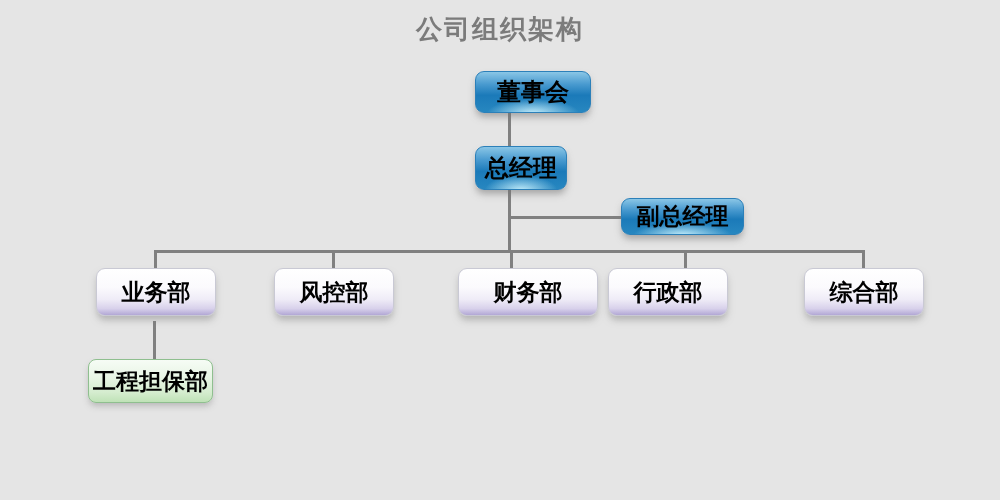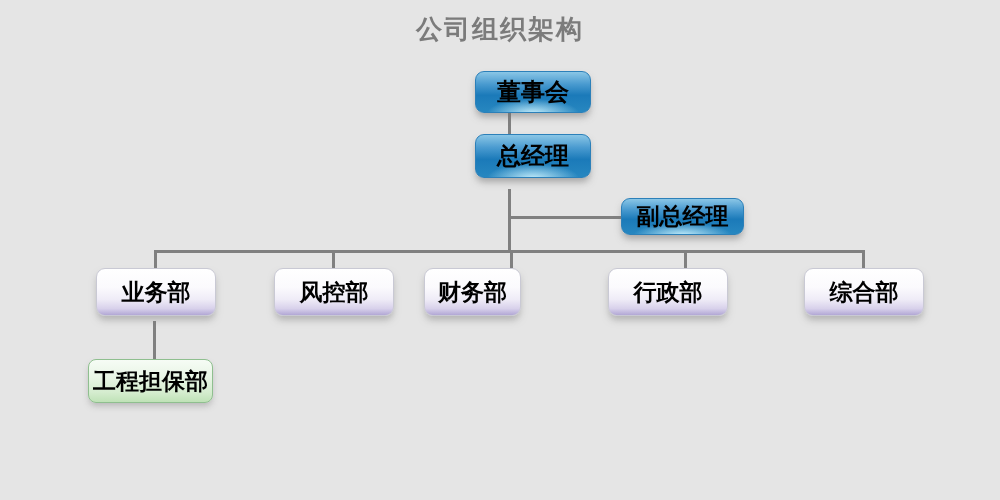--- a/index.html
+++ b/index.html
@@ -48,25 +48,25 @@
   <div class="line" style="left:154px;top:250px;width:711px;height:3px"></div>
   <div class="line" style="left:154px;top:250px;width:3px;height:18px"></div>
   <div class="line" style="left:332px;top:250px;width:3px;height:18px"></div>
   <div class="line" style="left:510px;top:250px;width:3px;height:18px"></div>
   <div class="line" style="left:684px;top:250px;width:3px;height:18px"></div>
   <div class="line" style="left:862px;top:250px;width:3px;height:18px"></div>
   <div class="line" style="left:153px;top:321px;width:3px;height:38px"></div>
 
   <div class="node box-blue" style="left:451px;top:71px;width:116px;height:42px">董事会</div>
 
-  <div class="node box-blue" style="left:451px;top:134px;width:116px;height:44px">总经理</div>
+  <div class="node box-blue" style="left:451px;top:146px;width:92px;height:44px">总经理</div>
 
   <div class="node box-blue" style="left:597px;top:198px;width:123px;height:37px;font-size:23px">副总经理</div>
 
   <div class="node box-white" style="left:96px;top:268px;width:120px;height:48px">业务部</div>
   <div class="node box-white" style="left:274px;top:268px;width:120px;height:48px">风控部</div>
-  <div class="node box-white" style="left:424px;top:268px;width:97px;height:48px">财务部</div>
+  <div class="node box-white" style="left:458px;top:268px;width:140px;height:48px">财务部</div>
   <div class="node box-white" style="left:608px;top:268px;width:120px;height:48px">行政部</div>
   <div class="node box-white" style="left:804px;top:268px;width:120px;height:48px">综合部</div>
 
   <div class="node box-green" style="left:88px;top:359px;width:125px;height:44px">工程担保部</div>
 
 </div>
 
 </body></html>

